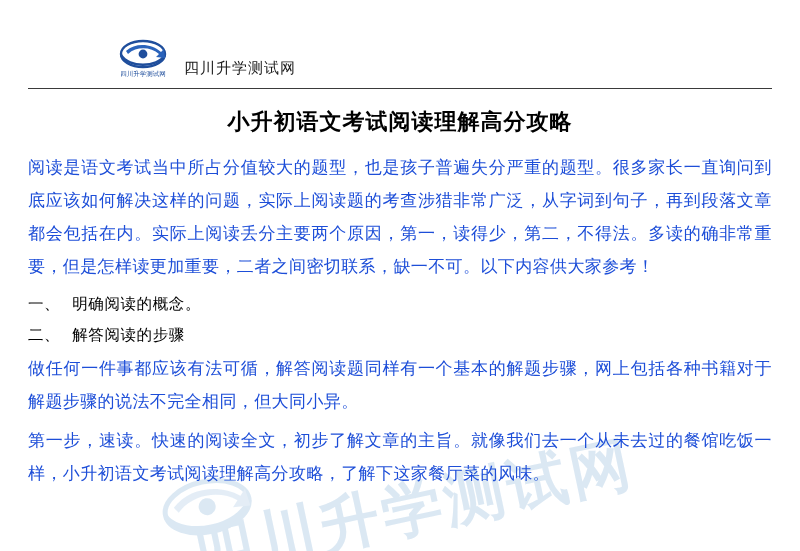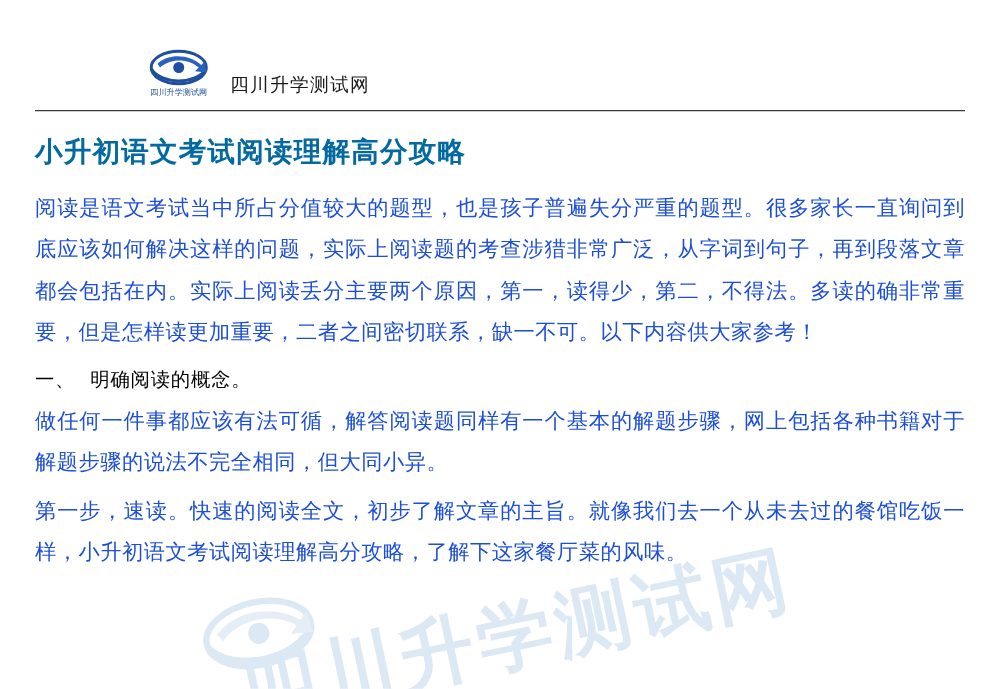--- a/index.html
+++ b/index.html
@@ -62,24 +62,24 @@
     font-family: "DejaVu Sans", "Liberation Sans", sans-serif;
     white-space: nowrap;
   }
   .site a {
     color: #1b3ea8;
     text-decoration: underline;
   }
 
   
   .doc-title {
-    text-align: left;
+    text-align: center;
     font-size: 22px;
     font-weight: bold;
-    color: #0369a1;
+    color: #000000;
     margin: 18px 0 14px 0;
     letter-spacing: 1px;
     font-family: "DejaVu Sans", "Liberation Sans", sans-serif;
   }
   .para {
     font-size: 17px;
     line-height: 1.95;
     color: #1d4ed8;
     text-align: justify;
     margin: 0 0 6px 0;
@@ -163,17 +163,20 @@
   <div class="content">
 
     <h1 class="doc-title">小升初语文考试阅读理解高分攻略</h1>
 
     <p class="para">阅读是语文考试当中所占分值较大的题型，也是孩子普遍失分严重的题型。很多家长一直询问到底应该如何解决这样的问题，实际上阅读题的考查涉猎非常广泛，从字词到句子，再到段落文章都会包括在内。实际上阅读丢分主要两个原因，第一，读得少，第二，不得法。多读的确非常重要，但是怎样读更加重要，二者之间密切联系，缺一不可。以下内容供大家参考！</p>
 
     <h2 class="heading">
       <span class="idx">一、</span><span>明确阅读的概念。</span>
     </h2>
 
+    <h2 class="heading">
+      <span class="idx">二、</span><span>解答阅读的步骤</span>
+    </h2>
     <p class="para">做任何一件事都应该有法可循，解答阅读题同样有一个基本的解题步骤，网上包括各种书籍对于解题步骤的说法不完全相同，但大同小异。</p>
     <p class="para">第一步，速读。快速的阅读全文，初步了解文章的主旨。就像我们去一个从未去过的餐馆吃饭一样，小升初语文考试阅读理解高分攻略，了解下这家餐厅菜的风味。</p>
 
   </div>
 </div>
 
 </body></html>

